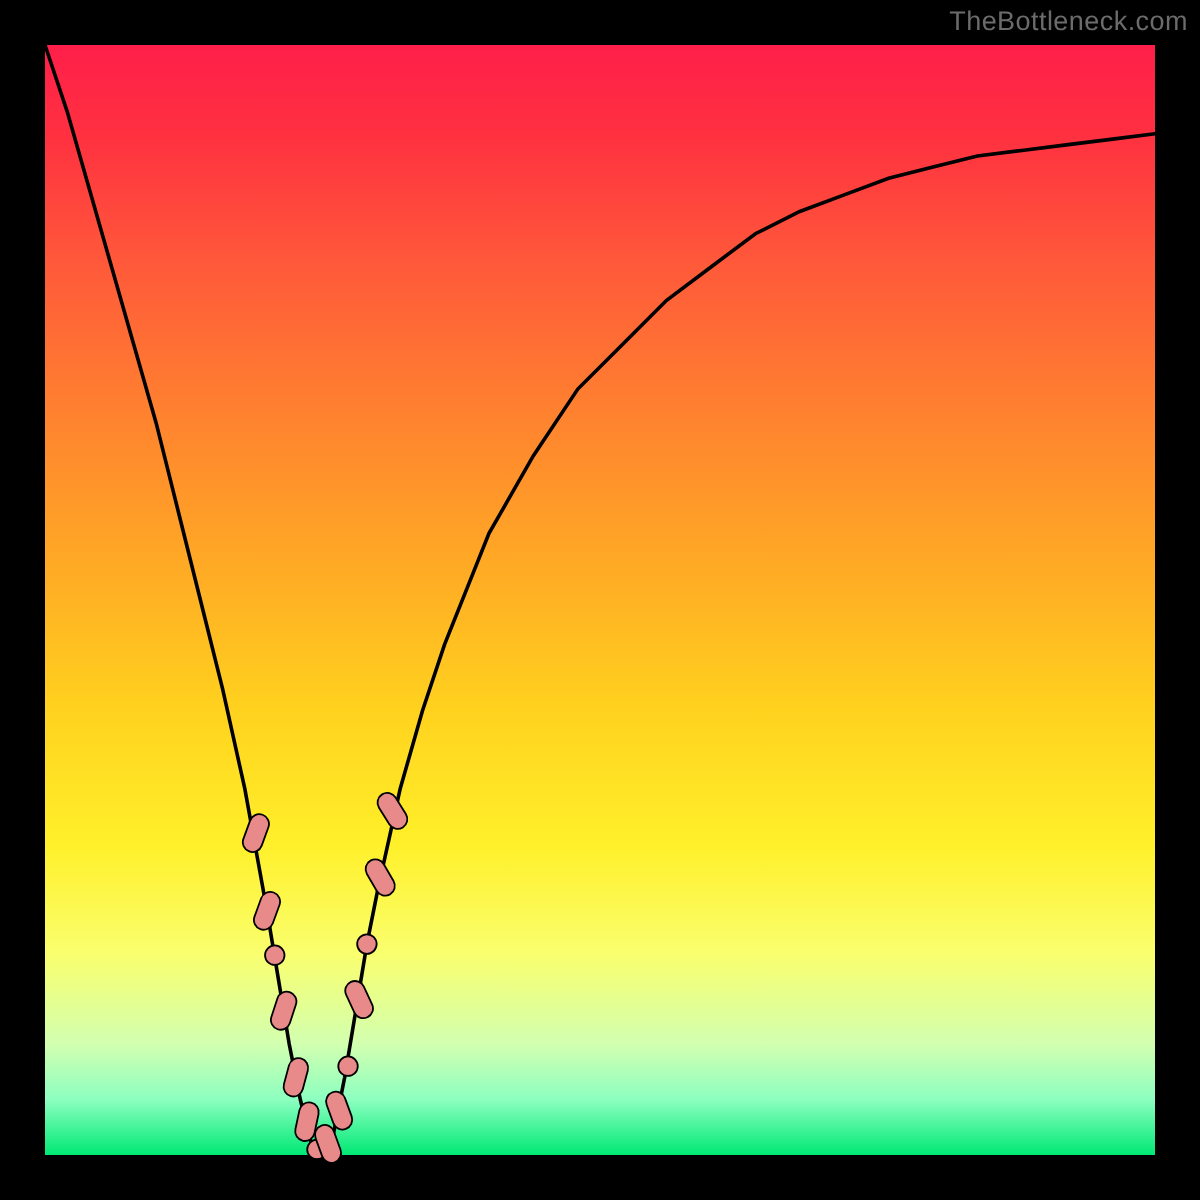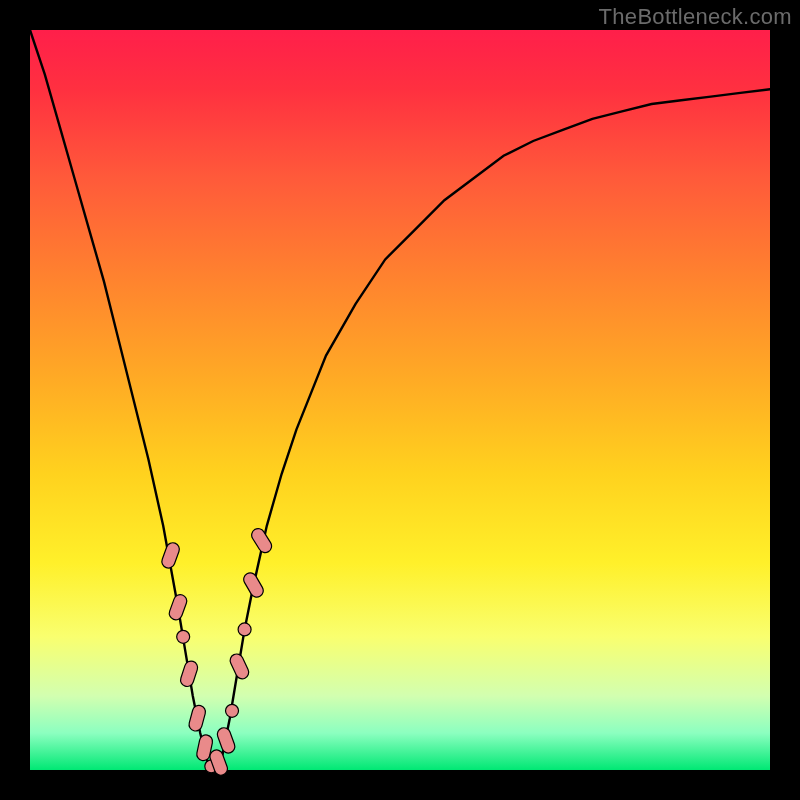--- a/index.html
+++ b/index.html
@@ -44,21 +44,21 @@
     top: 0;
     width: 740px;
     height: 740px;
     overflow: visible;
   }
   .watermark {
     position: absolute;
     top: 4px;
     right: 8px;
     color: #6b6b6b;
-    font-size: 22px;
+    font-size: 18px;
     font-weight: 500;
     letter-spacing: 0.3px;
     user-select: none;
   }
 </style>
 </head>
 <body>
 
 <div class="frame">
   <div class="plot-area">

